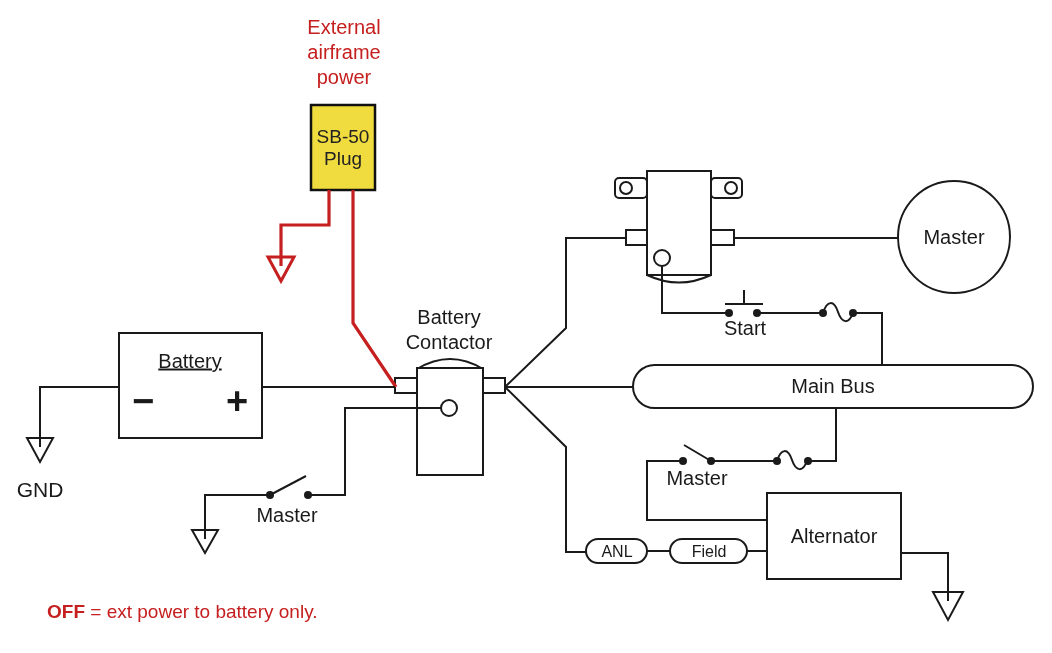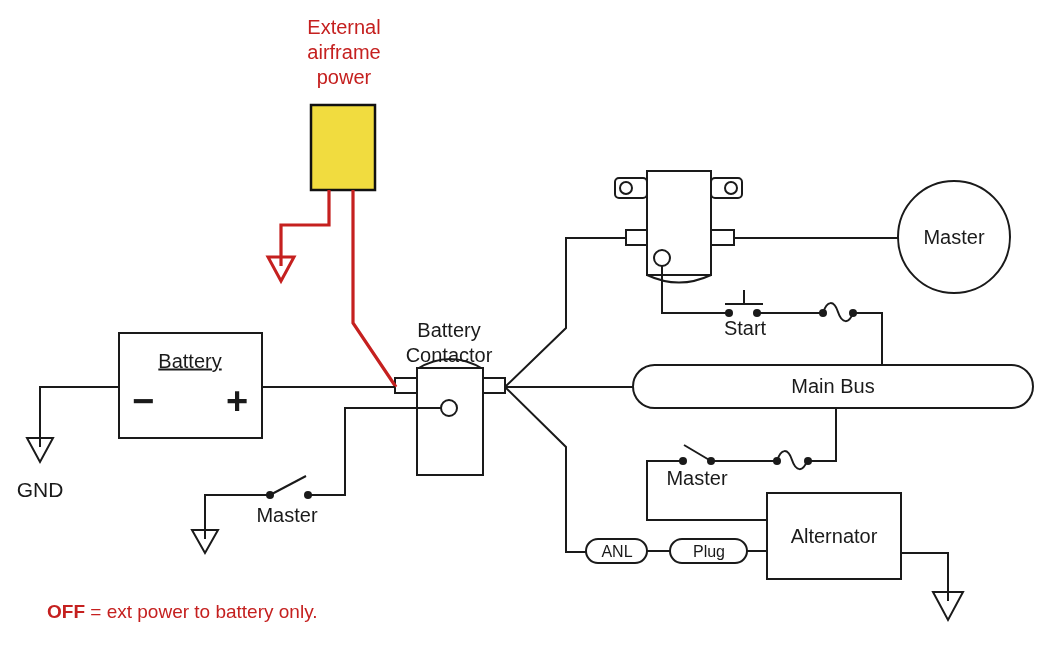--- a/index.html
+++ b/index.html
@@ -175,44 +175,45 @@
     <g>
       <path class="w" d="M901,553 L948,553 L948,601"></path>
     </g>
     <g>
       <polygon class="tri" points="933,592 963,592 948,620"></polygon>
     </g>
   </svg>
 
   <div class="lbl wrap red-text" style="left:344px;top:52px;width:110px;text-align:center;">External airframe power</div>
 
-
-
-  <div class="lbl wrap" style="left:449px;top:343px;width:120px;">Battery Contactor</div>
+  <div class="lbl wrap plug-lbl" style="left:343px;top:148px;width:64px;">SB-50 Plug</div>
+
+
+  <div class="lbl wrap" style="left:449px;top:330px;width:120px;">Battery Contactor</div>
 
   <div class="lbl" style="left:190px;top:361px;text-decoration:underline;">Battery</div>
 
   <div class="lbl sign" style="left:143px;top:401px;">−</div>
   <div class="lbl sign" style="left:237px;top:401px;">+</div>
 
   <div class="lbl" style="left:954px;top:237px;">Master</div>
 
   <div class="lbl" style="left:833px;top:386px;">Main Bus</div>
 
   <div class="lbl" style="left:745px;top:328px;">Start</div>
 
   <div class="lbl" style="left:697px;top:478px;">Master</div>
 
   <div class="lbl" style="left:287px;top:515px;">Master</div>
 
   <div class="lbl" style="left:40px;top:489px;font-size:21px;">GND</div>
 
   <div class="lbl pill-lbl" style="left:617px;top:551px;">ANL</div>
 
-  <div class="lbl pill-lbl" style="left:709px;top:551px;">Plug</div>
+  <div class="lbl pill-lbl" style="left:709px;top:551px;">Field</div>
 
   <div class="lbl" style="left:834px;top:536px;">Alternator</div>
 
   <div class="note" style="left:47px;top:601px;">
     <b>OFF</b>
     <span>= ext power to battery only.</span>
   </div>
 
 </div>
 

